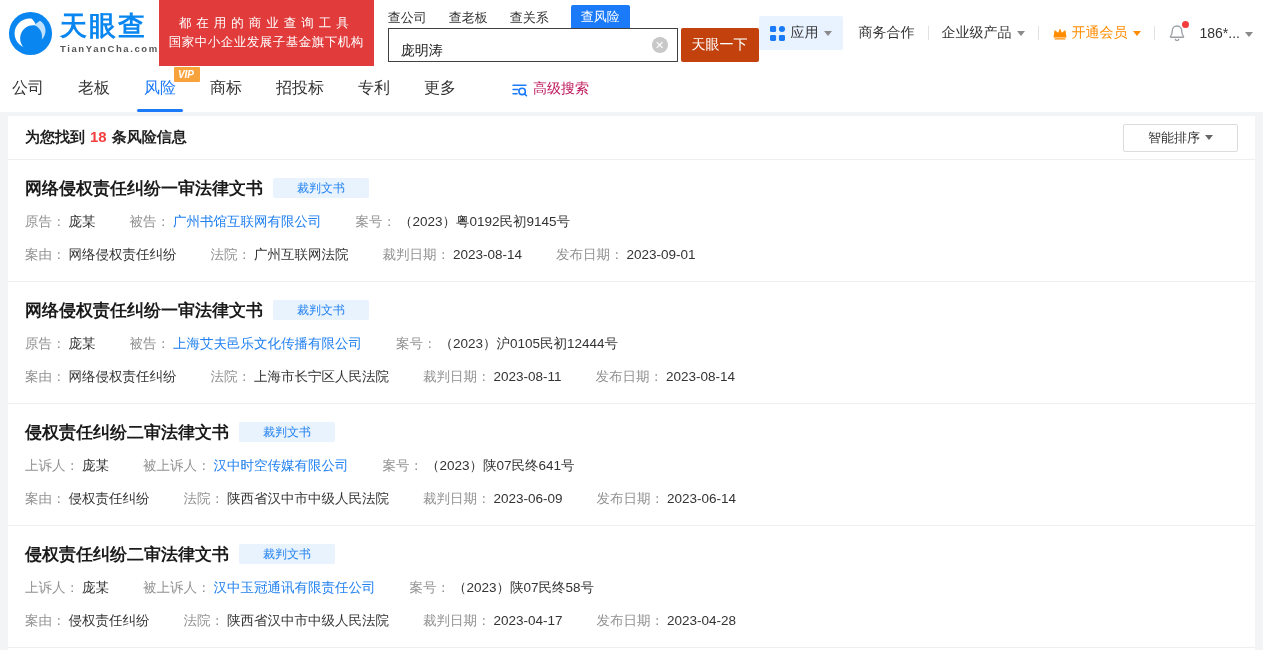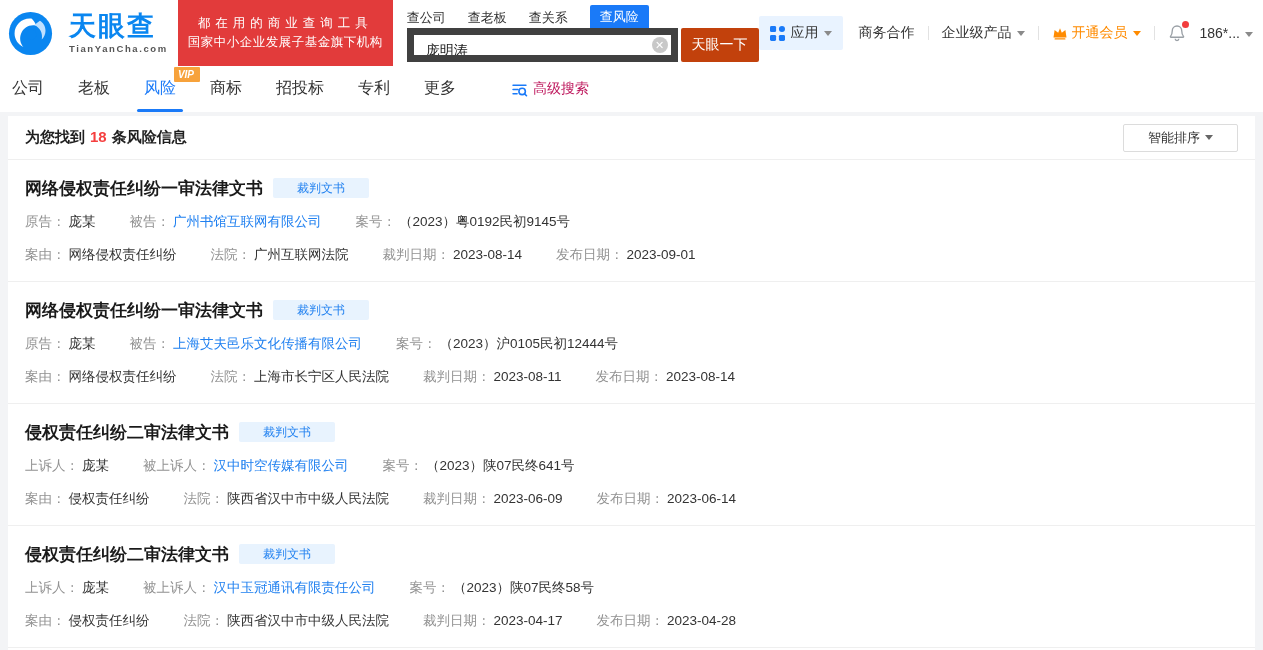--- a/index.html
+++ b/index.html
@@ -4,34 +4,34 @@
 <style>
   * { margin:0; padding:0; box-sizing:border-box; }
   html,body { width:1263px; height:650px; overflow:hidden; }
   body { background:#f3f4f6; font-family:"Liberation Sans","DejaVu Sans",sans-serif; color:#333; }
   a { text-decoration:none; }
 
   
   .header { height:66px; background:#fff; display:flex; align-items:center; padding:0 10px 0 8px; }
   .logo { display:flex; align-items:center; cursor:pointer; }
   .logo svg { width:45px; height:45px; display:block; }
-  .logo-text { margin-left:16px; display:flex; flex-direction:column; justify-content:center; }
+  .logo-text { margin-left:7px; display:flex; flex-direction:column; justify-content:center; }
   .logo-title { font-size:27px; font-weight:700; color:#0a86f0; letter-spacing:2px; line-height:1; }
   .logo-sub { font-size:9.5px; color:#555; letter-spacing:1.6px; margin-top:3px; font-weight:700; }
-  .banner { margin-left:10px; background:#e23b3b; color:#fff; padding:14px 10px; text-align:center; }
+  .banner { background:#e23b3b; color:#fff; padding:14px 10px; text-align:center; }
   .banner-l1 { font-size:12.5px; letter-spacing:5px; line-height:1.5; white-space:nowrap; }
   .banner-l2 { font-size:12.5px; letter-spacing:0.5px; line-height:1.5; white-space:nowrap; }
 
   .search { margin-left:14px; width:392px; }
   .search-tabs { display:flex; align-items:flex-end; height:23px; font-size:13px; color:#333; }
   .search-tab { padding:4px 0; margin-right:22px; cursor:pointer; line-height:1; }
   .search-tab.active { background:#1a7af8; color:#fff; padding:5px 10px; border-radius:2px 2px 0 0; margin-right:0; }
   .search-box { display:flex; height:34px; }
   .input-wrap { position:relative; flex:1; }
-  .input-wrap input { width:100%; height:100%; border:7px solid #404040; padding:12px 32px 0 12px; font-size:14px; color:#222; outline:none; font-family:inherit; }
+  .input-wrap input { width:100%; height:100%; border:1px solid #404040; padding:12px 32px 0 12px; font-size:14px; color:#222; outline:none; font-family:inherit; }
   .clear-ic { position:absolute; right:10px; top:50%; transform:translateY(-50%); width:16px; height:16px; border-radius:50%; background:#c8c8c8; color:#fff; font-size:11px; line-height:16px; text-align:center; cursor:pointer; }
   .search-btn { width:78px; margin-left:3px; background:#c2410c; color:#fff; border:none; font-size:14px; border-radius:2px; cursor:pointer; font-family:inherit; }
 
   .menu { margin-left:auto; display:flex; align-items:center; font-size:14px; color:#333; white-space:nowrap; }
   .caret { display:inline-block; width:0; height:0; border-left:4px solid transparent; border-right:4px solid transparent; border-top:5px solid #8a8a8a; margin-left:5px; vertical-align:middle; }
   .menu-apps { display:flex; align-items:center; background:#e9f3ff; padding:8px 11px; border-radius:2px; cursor:pointer; }
   .menu-apps svg { width:15px; height:15px; margin-right:6px; }
   .menu-item { cursor:pointer; }
   .menu-sep { width:1px; height:14px; background:#e2e2e2; margin:0 13px; }
   .menu-coop { margin-left:16px; }

